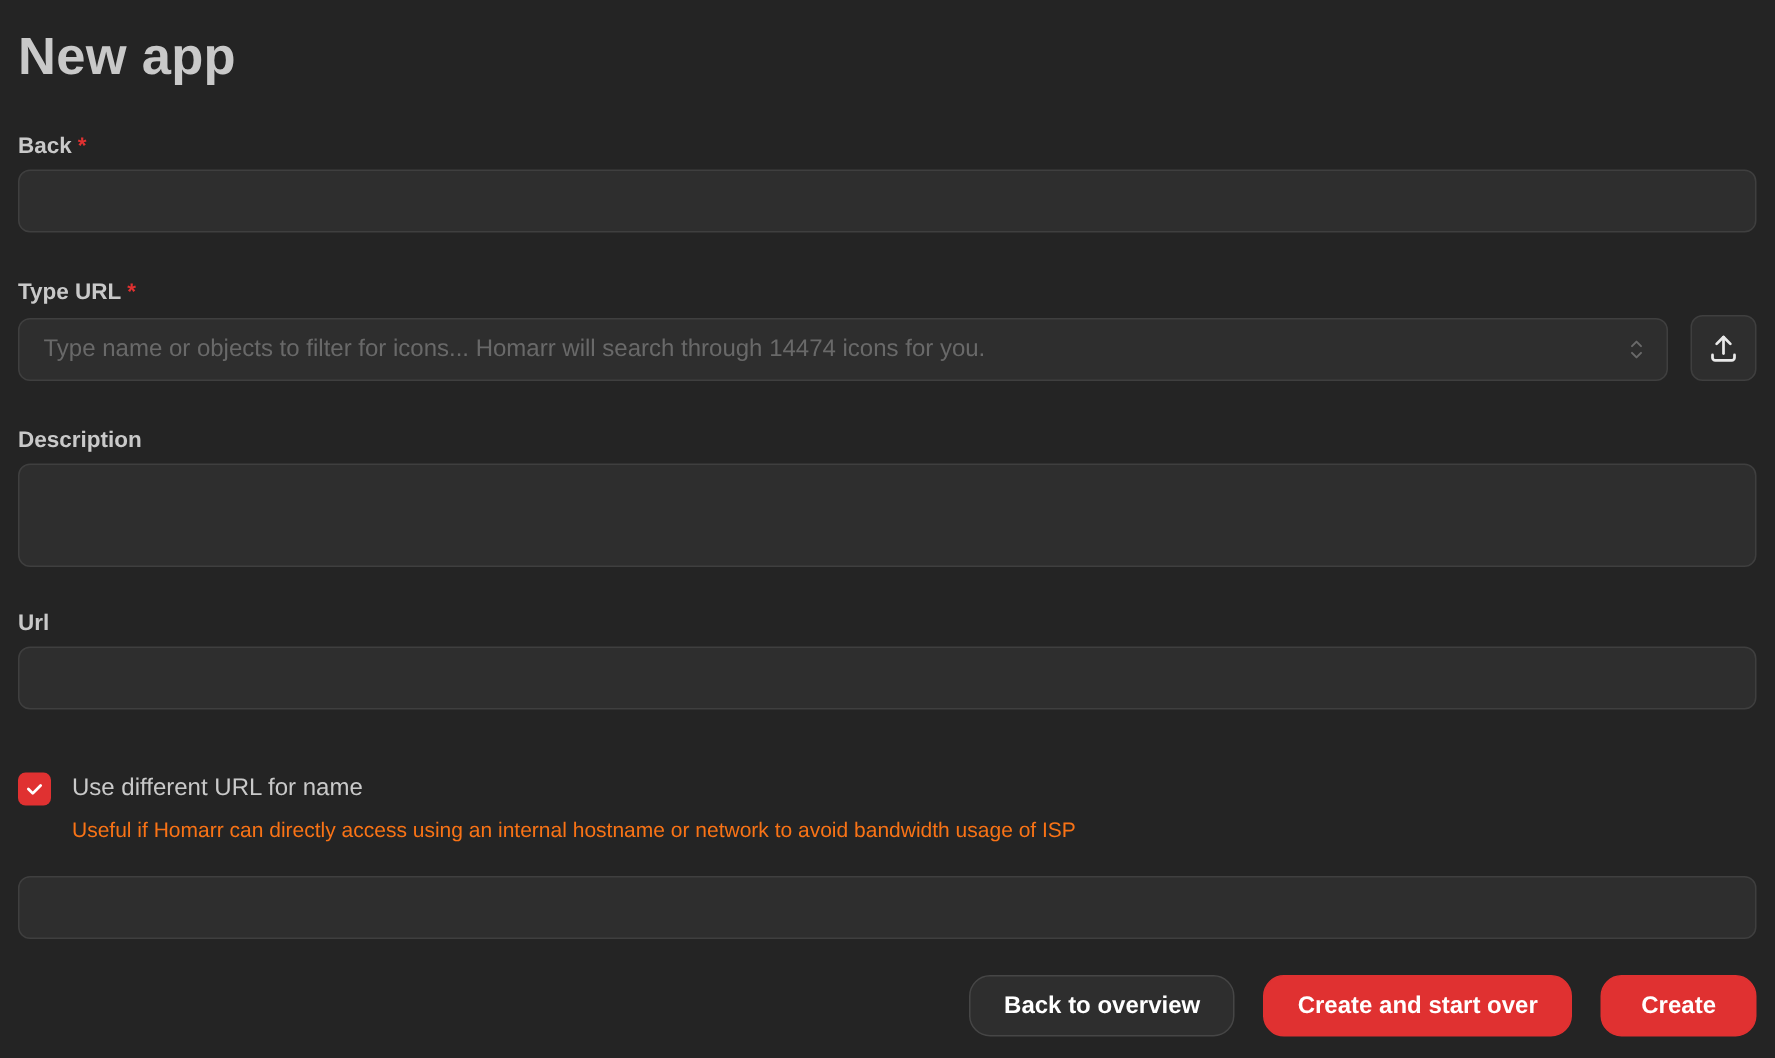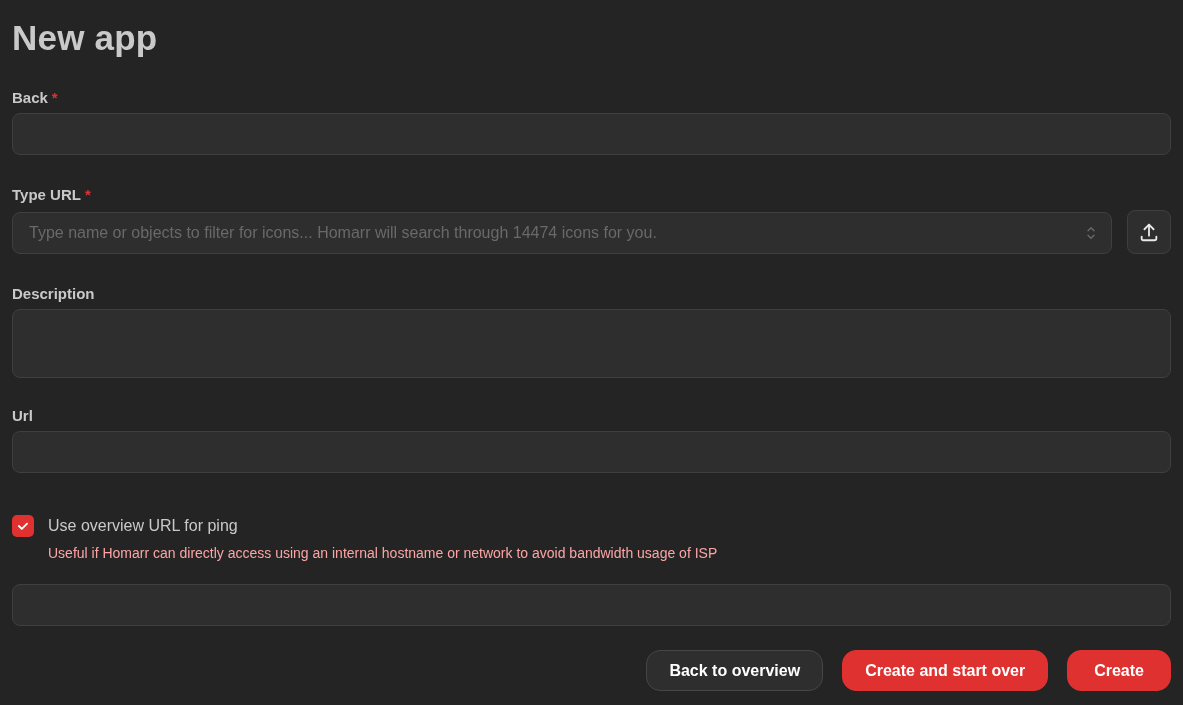--- a/index.html
+++ b/index.html
@@ -68,21 +68,21 @@
     width: 22px; height: 22px;
     background: #e03131;
     border-radius: 5px;
     display: flex; align-items: center; justify-content: center;
     cursor: pointer; flex: 0 0 auto;
   }
   .checkbox-label { font-size: 16px; font-weight: 500; color: #c9c9c9; cursor: pointer; }
   .help-text {
     margin: 8px 0 0 36px;
     font-size: 14px; line-height: 17px;
-    color: #fca5a5;
+    color: #f97316;
   }
   .ping-url-input { margin-top: 22px; }
 
   .actions {
     display: flex; justify-content: flex-end; align-items: center;
     gap: 19px; margin-top: 24px;
   }
   .btn {
     height: 41px;
     border-radius: 14px;
@@ -161,21 +161,21 @@
 
   <div class="ping-section">
     <div class="ping-check-row">
       <span class="checkbox" role="checkbox" aria-checked="true">
         <span>
           <svg width="14" height="14" viewBox="0 0 24 24" fill="none" stroke="#ffffff" stroke-width="3.2" stroke-linecap="round" stroke-linejoin="round">
             <path d="M5 12l5 5l9 -9"></path>
           </svg>
         </span>
       </span>
-      <span class="checkbox-label">Use overview URL for ping</span>
+      <span class="checkbox-label">Use different URL for name</span>
     </div>
     <div class="help-text">Useful if Homarr can directly access using an internal hostname or network to avoid bandwidth usage of ISP</div>
     <input class="text-input ping-url-input" type="text" value="" style="">
   </div>
 
   <div class="actions">
     <button class="btn btn-default">Back to overview</button>
     <button class="btn btn-red">Create and start over</button>
     <button class="btn btn-red btn-create">Create</button>
   </div>

